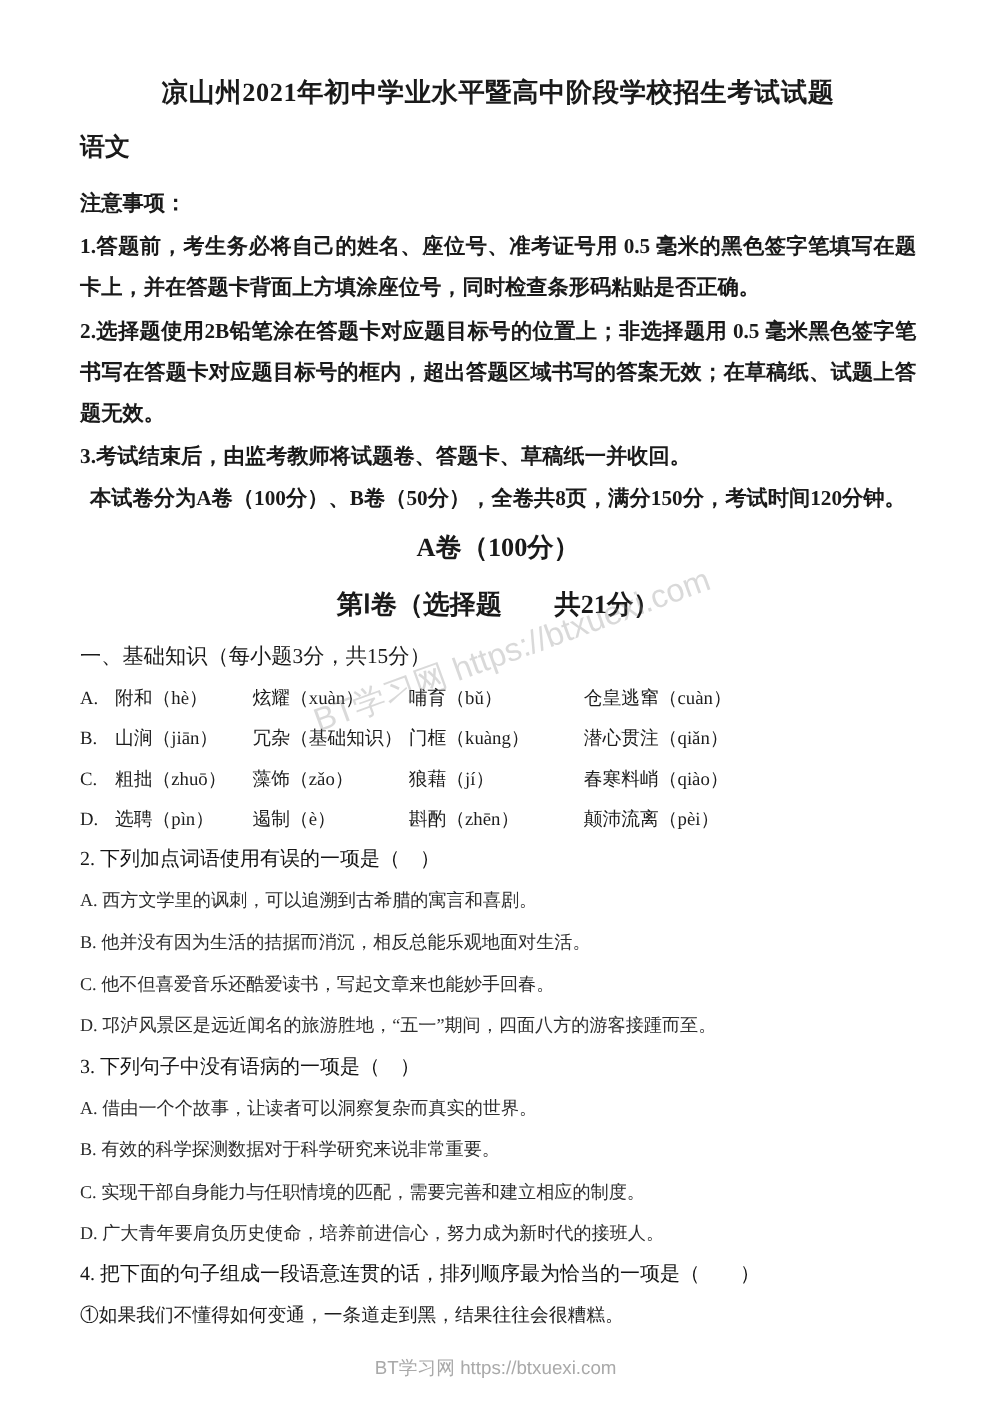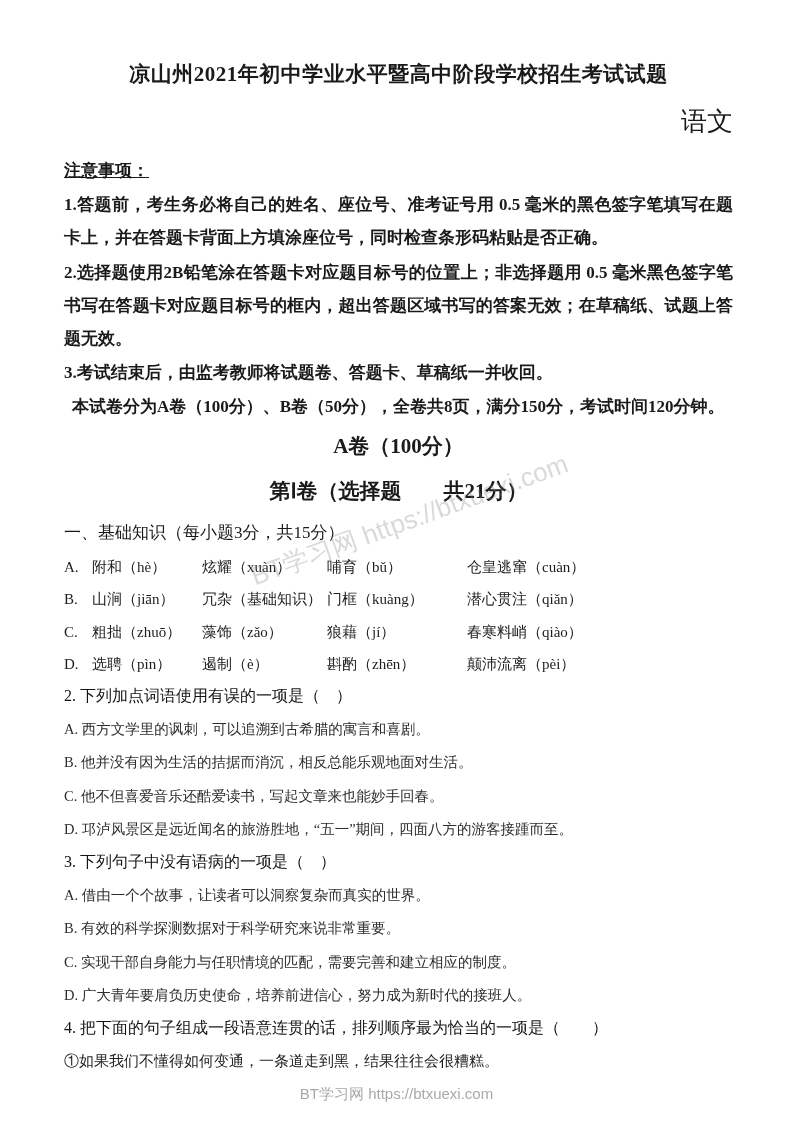--- a/index.html
+++ b/index.html
@@ -7,22 +7,22 @@
     position:relative;
     width:793px; height:1122px;
     background:#ffffff;
     box-sizing:border-box;
     padding:44px 60px 0 64px;
     font-family:"Liberation Serif", serif;
     color:#1a1a1a;
     overflow:hidden;
   }
   .title { font-size:21px; font-weight:700; text-align:center; margin:16px 0 16px; letter-spacing:0.5px; }
-  .subject { font-size:26px; font-weight:400; text-align:right; margin:14px 0 0; }
-  .notice-head { font-weight:700; font-size:17px; margin-top:16px; line-height:1.9;text-decoration:underline; }
+  .subject { font-size:20px; font-weight:700; text-align:left; margin:14px 0 0; }
+  .notice-head { font-weight:700; font-size:17px; margin-top:16px; line-height:1.9; }
   .notice { font-weight:700; font-size:17px; line-height:1.95; text-align:justify; margin:1px 0; }
   .summary { text-indent:8px; }
   .center-bold { font-weight:700; font-size:21px; text-align:center; line-height:2.15; }
   .section-head { font-weight:400; font-size:17px; line-height:2.15; }
   .stem { font-size:16px; line-height:2.05; margin:0; color:#141414; }
   .prow { display:grid; grid-template-columns:28px 110px 125px 140px 1fr; font-size:15px; line-height:2.15; color:#1d1d1d; }
   .prow span { white-space:nowrap; }
   .opt { font-size:14.5px; color:#2d2d2d; line-height:2.3; margin:0; }
   .seq-line { font-size:15px; line-height:2.2; margin:0; color:#1d1d1d; }
   .watermark {

